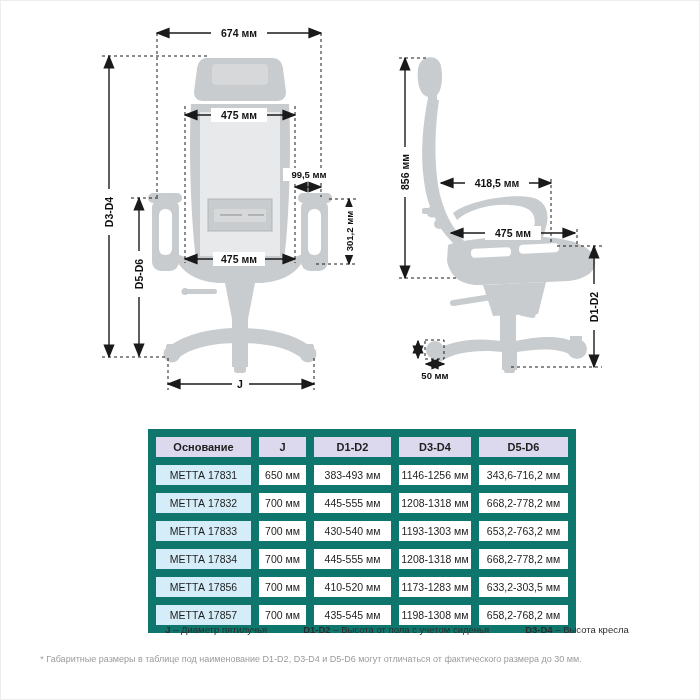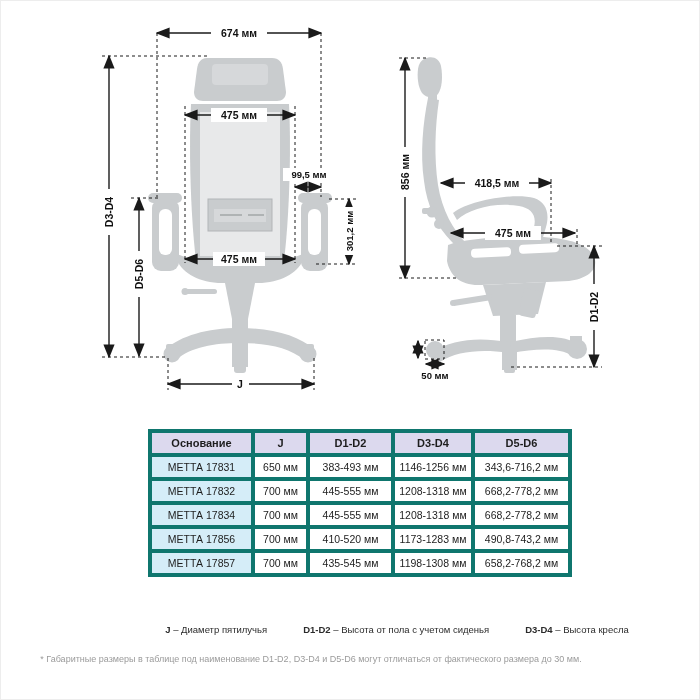--- a/index.html
+++ b/index.html
@@ -15,21 +15,21 @@
   .lumbar { fill:#c9ccce; stroke:#b2b5b7; stroke-width:1; }
   .dim  { stroke:#1a1a1a; stroke-width:1.4; fill:none; }
   .dash { stroke:#1a1a1a; stroke-width:1; stroke-dasharray:3,3; fill:none; }
   .lbg  { fill:#ffffff; }
   .dim-t { font:bold 10.5px "Liberation Sans",sans-serif; fill:#111; text-anchor:middle; }
   .dim-t-sm { font:bold 9.5px "Liberation Sans",sans-serif; fill:#111; text-anchor:middle; }
 
   
   table.spec { position:absolute; top:428px; left:147px; border-collapse:collapse; table-layout:fixed; }
   table.spec th, table.spec td {
-    border:4px solid #0f766e; text-align:center; vertical-align:middle;
+    border:8px solid #0f766e; text-align:center; vertical-align:middle;
     font-size:10.5px; color:#1d1d1d; padding:4px 2px; background:#fff;
   }
   table.spec th { background:#dcd9ee; font-weight:bold; font-size:11px; height:21px; }
   table.spec td { height:14px; }
   table.spec td.model { background:#d5edf8; }
   col.c1{width:103px} col.c2{width:55px} col.c3{width:85px} col.c4{width:80px} col.c5{width:97px}
 
   
   .legend { position:absolute; top:623px; left:0; width:700px; display:flex;
             justify-content:center; gap:36px; font-size:9.5px; color:#2b2b2b; white-space:nowrap;margin-left:46px; }
@@ -196,32 +196,39 @@
         <td>343,6-716,2 мм</td>
       </tr>
       <tr>
         <td class="model">МЕТТА 17832</td>
         <td>700 мм</td>
         <td>445-555 мм</td>
         <td>1208-1318 мм</td>
         <td>668,2-778,2 мм</td>
       </tr>
       <tr>
+        <td class="model">МЕТТА 17833</td>
+        <td>700 мм</td>
+        <td>430-540 мм</td>
+        <td>1193-1303 мм</td>
+        <td>653,2-763,2 мм</td>
+      </tr>
+      <tr>
         <td class="model">МЕТТА 17834</td>
         <td>700 мм</td>
         <td>445-555 мм</td>
         <td>1208-1318 мм</td>
         <td>668,2-778,2 мм</td>
       </tr>
       <tr>
         <td class="model">МЕТТА 17856</td>
         <td>700 мм</td>
         <td>410-520 мм</td>
         <td>1173-1283 мм</td>
-        <td>490,8-743,2 мм</td>
+        <td>633,2-303,5 мм</td>
       </tr>
       <tr>
         <td class="model">МЕТТА 17857</td>
         <td>700 мм</td>
         <td>435-545 мм</td>
         <td>1198-1308 мм</td>
         <td>658,2-768,2 мм</td>
       </tr>
     </tbody>
   </table>

